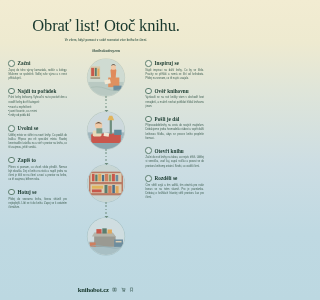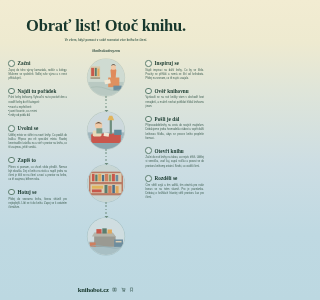--- a/index.html
+++ b/index.html
@@ -9,21 +9,21 @@
     background:linear-gradient(to bottom, #f2ecd2 0%, #eeead0 14%, #dfe5d9 30%, #ccdde3 55%, #bfd9e2 78%, #bcd8e1 100%);
     color:#2d4a3e;
     overflow:hidden;
     position:relative;
   }
 
   
   .header { padding:17px 10px 0; text-align:center; }
   .title {
     font-family:"Liberation Serif", serif;
-    font-weight:700;
+    font-weight:400;
     font-size:16.5px;
     letter-spacing:-0.2px;
     color:#17372c;
     line-height:1.1;
   }
   .subtitle {
     margin-top:4px;
     font-size:2.7px;
     font-weight:700;
     letter-spacing:0.12px;

